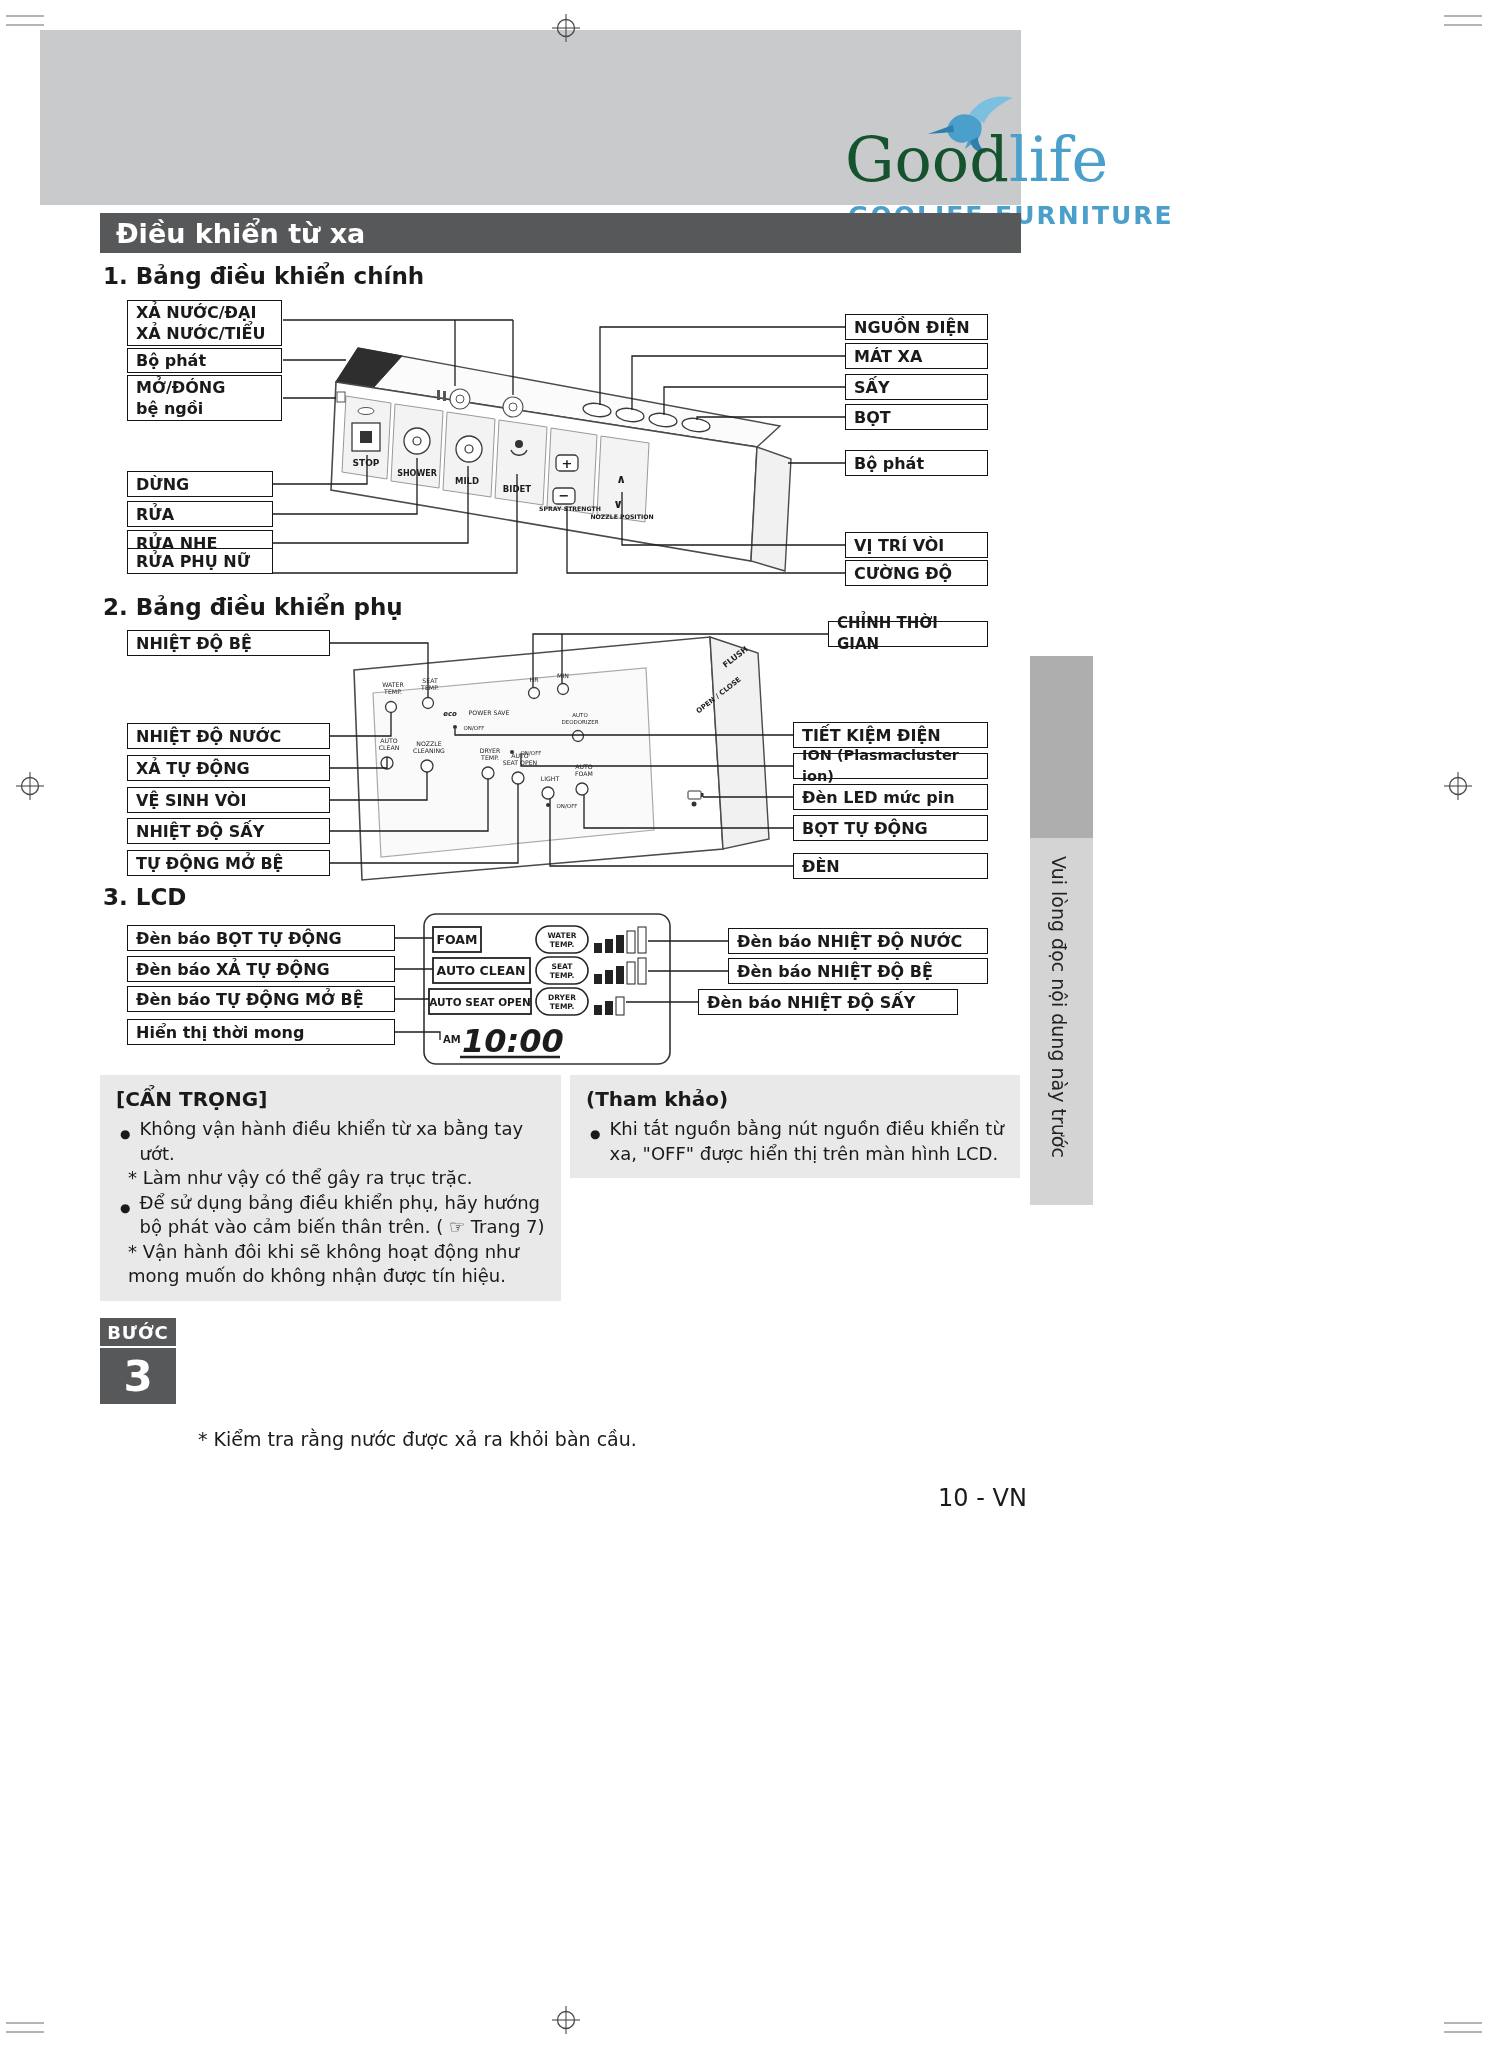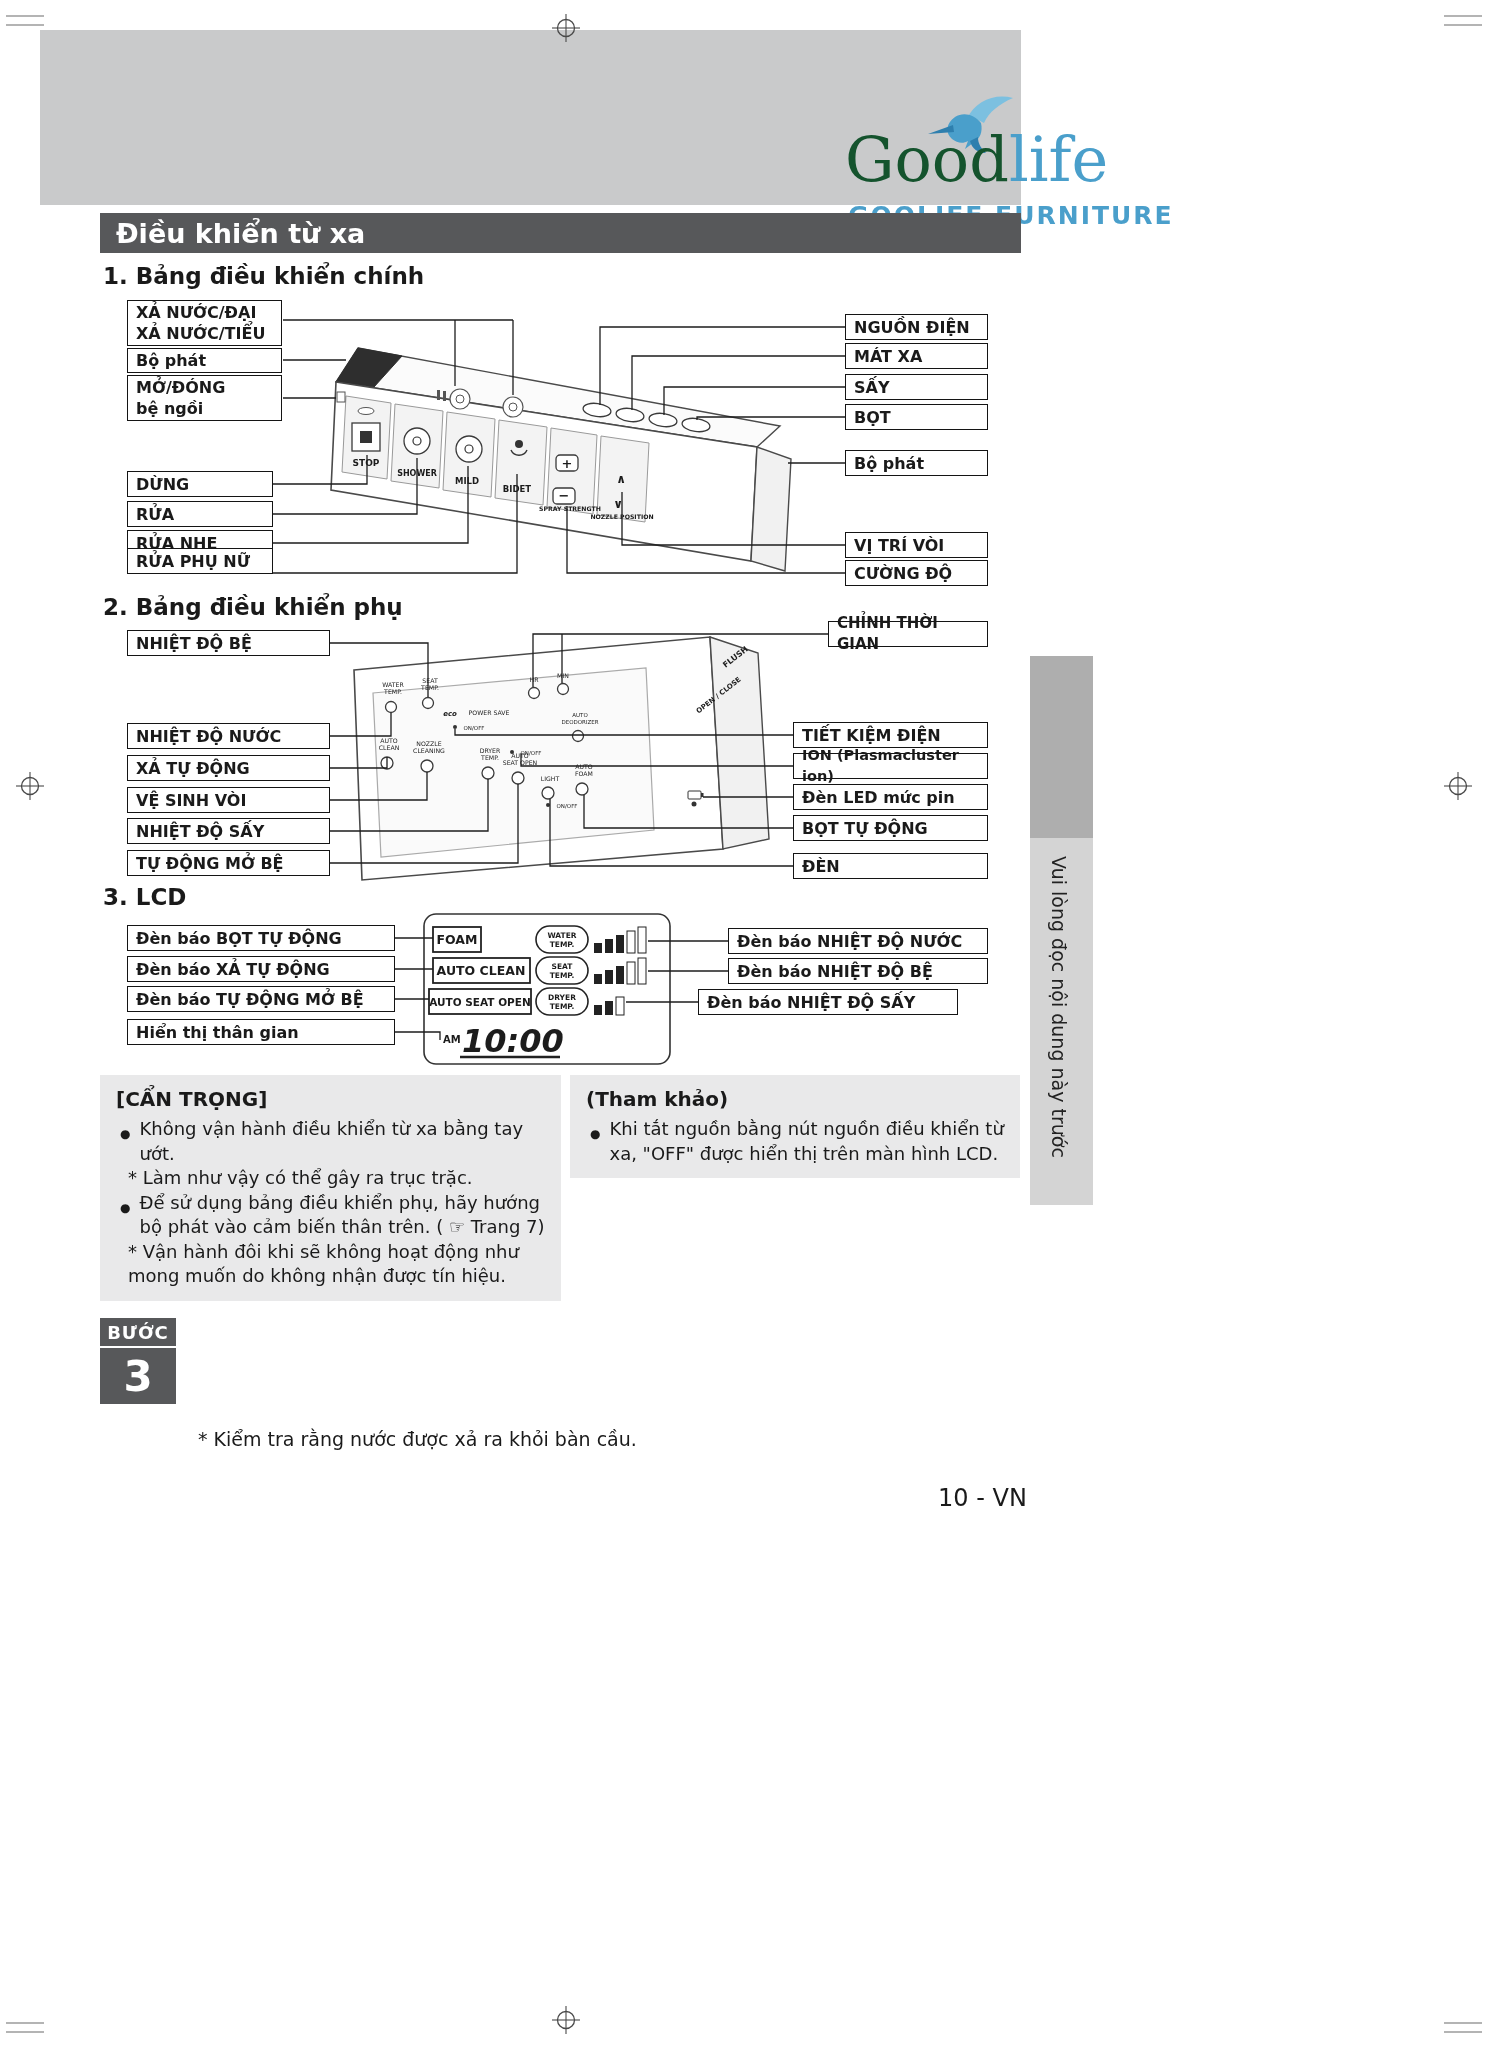--- a/index.html
+++ b/index.html
@@ -113,21 +113,21 @@
   <div class="callout" style="left:828px;top:621px;width:160px;height:26px;font-size:15px">CHỈNH THỜI GIAN</div>
   <div class="callout" style="left:793px;top:722px;width:195px;height:26px">TIẾT KIỆM ĐIỆN</div>
   <div class="callout" style="left:793px;top:753px;width:195px;height:26px;font-size:14.5px">ION (Plasmacluster ion)</div>
   <div class="callout" style="left:793px;top:784px;width:195px;height:26px">Đèn LED mức pin</div>
   <div class="callout" style="left:793px;top:815px;width:195px;height:26px">BỌT TỰ ĐỘNG</div>
   <div class="callout" style="left:793px;top:853px;width:195px;height:26px">ĐÈN</div>
 
   <div class="callout" style="left:127px;top:925px;width:268px;height:26px">Đèn báo BỌT TỰ ĐỘNG</div>
   <div class="callout" style="left:127px;top:956px;width:268px;height:26px">Đèn báo XẢ TỰ ĐỘNG</div>
   <div class="callout" style="left:127px;top:986px;width:268px;height:26px">Đèn báo TỰ ĐỘNG MỞ BỆ</div>
-  <div class="callout" style="left:127px;top:1019px;width:268px;height:26px">Hiển thị thân gian</div>
+  <div class="callout" style="left:127px;top:1019px;width:268px;height:26px">Hiển thị thời mong</div>
 
   <div class="callout" style="left:728px;top:928px;width:260px;height:26px">Đèn báo NHIỆT ĐỘ NƯỚC</div>
   <div class="callout" style="left:728px;top:958px;width:260px;height:26px">Đèn báo NHIỆT ĐỘ BỆ</div>
   <div class="callout" style="left:698px;top:989px;width:260px;height:26px">Đèn báo NHIỆT ĐỘ SẤY</div>
 
   <svg class="dsvg" width="1488" height="2048" viewBox="0 0 1488 2048">
 
     <g>
       <line class="trim" x1="6" y1="16" x2="44" y2="16"></line>
         <line class="trim" x1="6" y1="25" x2="44" y2="25"></line>

